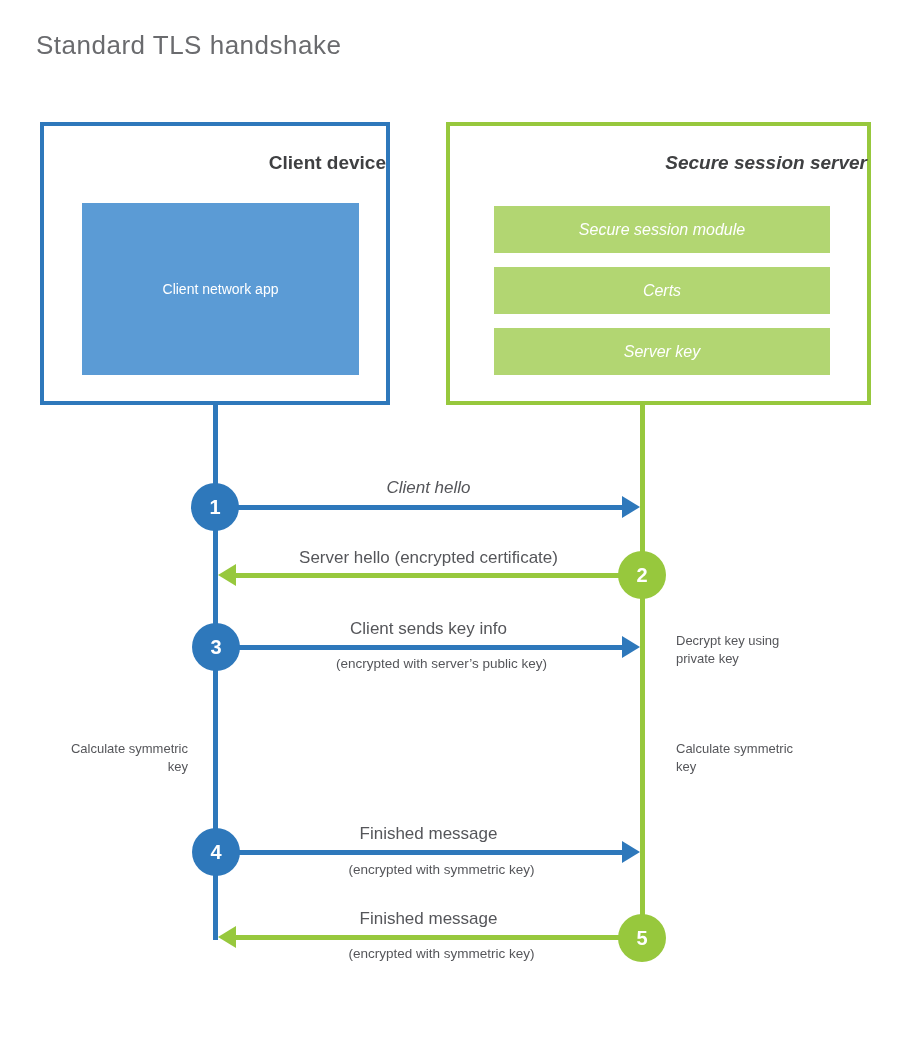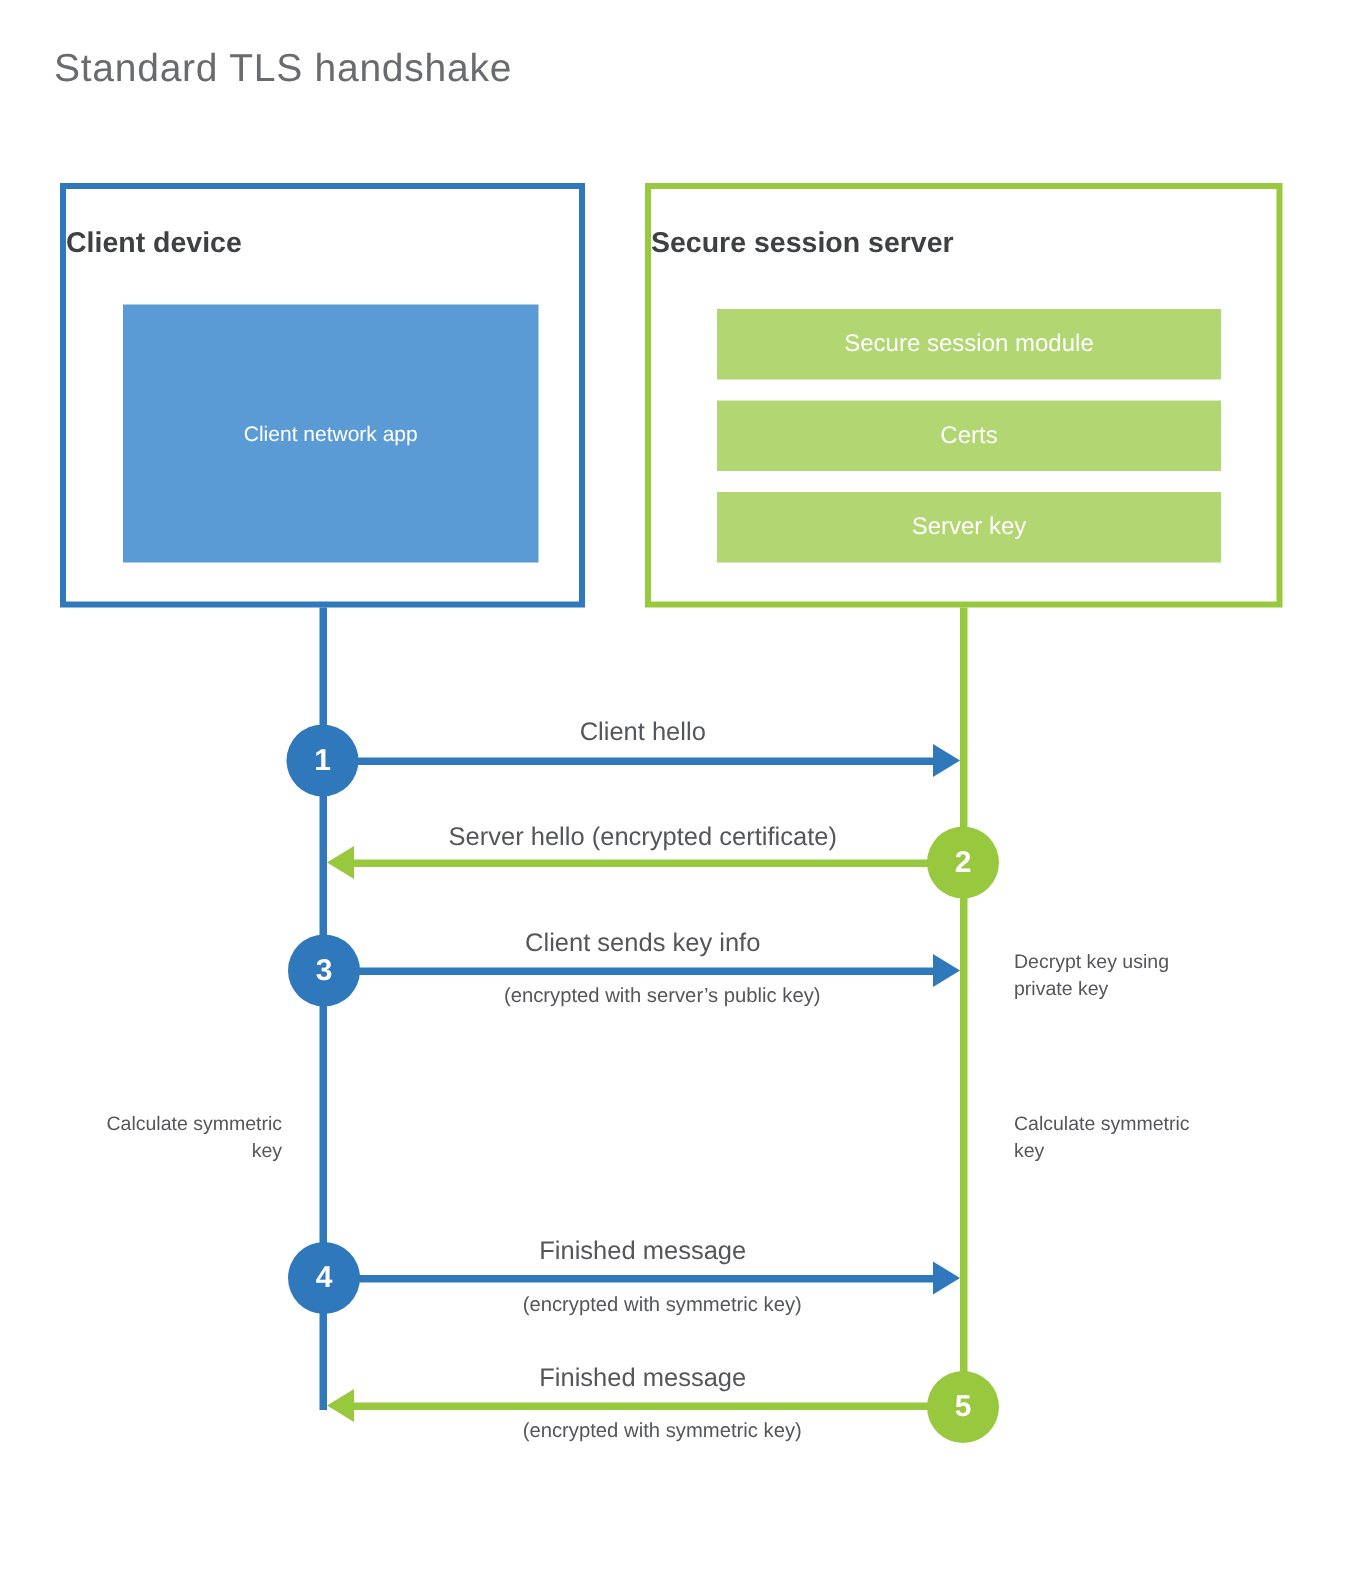--- a/index.html
+++ b/index.html
@@ -28,26 +28,26 @@
   
   .actor-box {
     position: absolute;
     top: 122px;
     height: 283px;
     background: #ffffff;
     border: 4px solid;
     box-sizing: border-box;
   }
   .client-box  { left: 40px;  width: 350px; border-color: var(--blue); }
-  .server-box  { left: 430px; width: 425px; border-color: var(--green); }
+  .server-box  { left: 446px; width: 425px; border-color: var(--green); font-style: italic; }
   .actor-title {
     position: absolute;
     left: 0; right: 0;
     top: 26px;
-    text-align: left;
+    text-align: right;
     font-size: 19px;
     font-weight: 700;
     color: var(--header-dark);
   }
   .client-app {
     position: absolute;
     left: 38px;
     top: 77px;
     width: 277px;
     height: 172px;
@@ -149,21 +149,21 @@
   <div class="actor-box server-box">
     <div class="actor-title">Secure session server</div>
     <div class="server-bar bar-0">Secure session module</div>
     <div class="server-bar bar-1">Certs</div>
     <div class="server-bar bar-2">Server key</div>
   </div>
 
   <div class="lifeline client-lifeline"></div>
   <div class="lifeline server-lifeline"></div>
 
-  <div class="msg-label" style="top:478px;">Client hello</div>
+  <div class="msg-label" style="top:478px;font-style:italic;">Client hello</div>
   <div class="hline blue" style="left:215px; top:505px; width:409px;"></div>
   <div class="arrowhead right" style="left:622px; top:496px;"></div>
   <div class="step-circle blue" style="left:191px; top:483px;">1</div>
 
   <div class="msg-label" style="top:548px;">Server hello (encrypted certificate)</div>
   <div class="hline green" style="left:234px; top:573px; width:410px;"></div>
   <div class="arrowhead left" style="left:218px; top:564px;"></div>
   <div class="step-circle green" style="left:618px; top:551px;">2</div>
 
   <div class="msg-label" style="top:619px;">Client sends key info</div>

